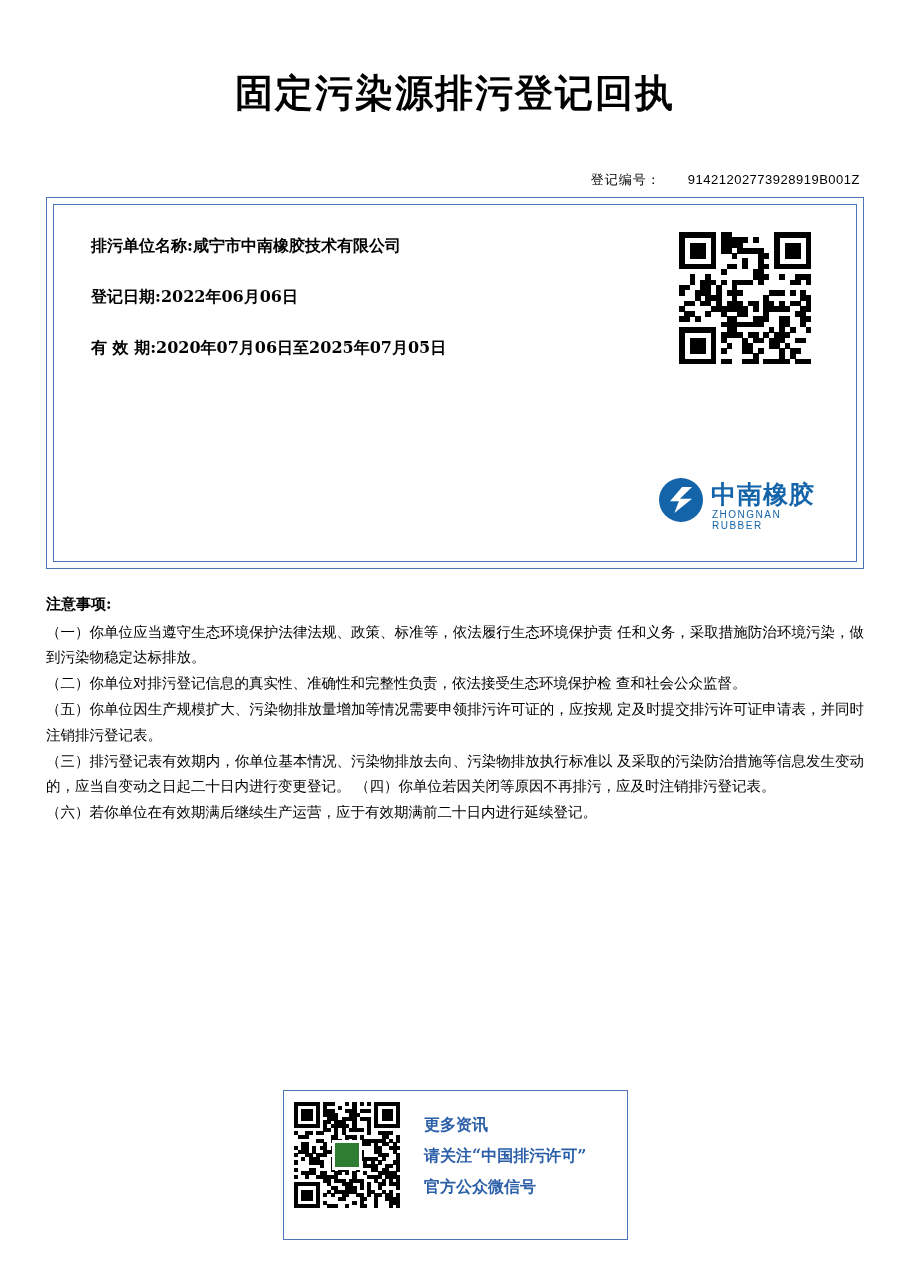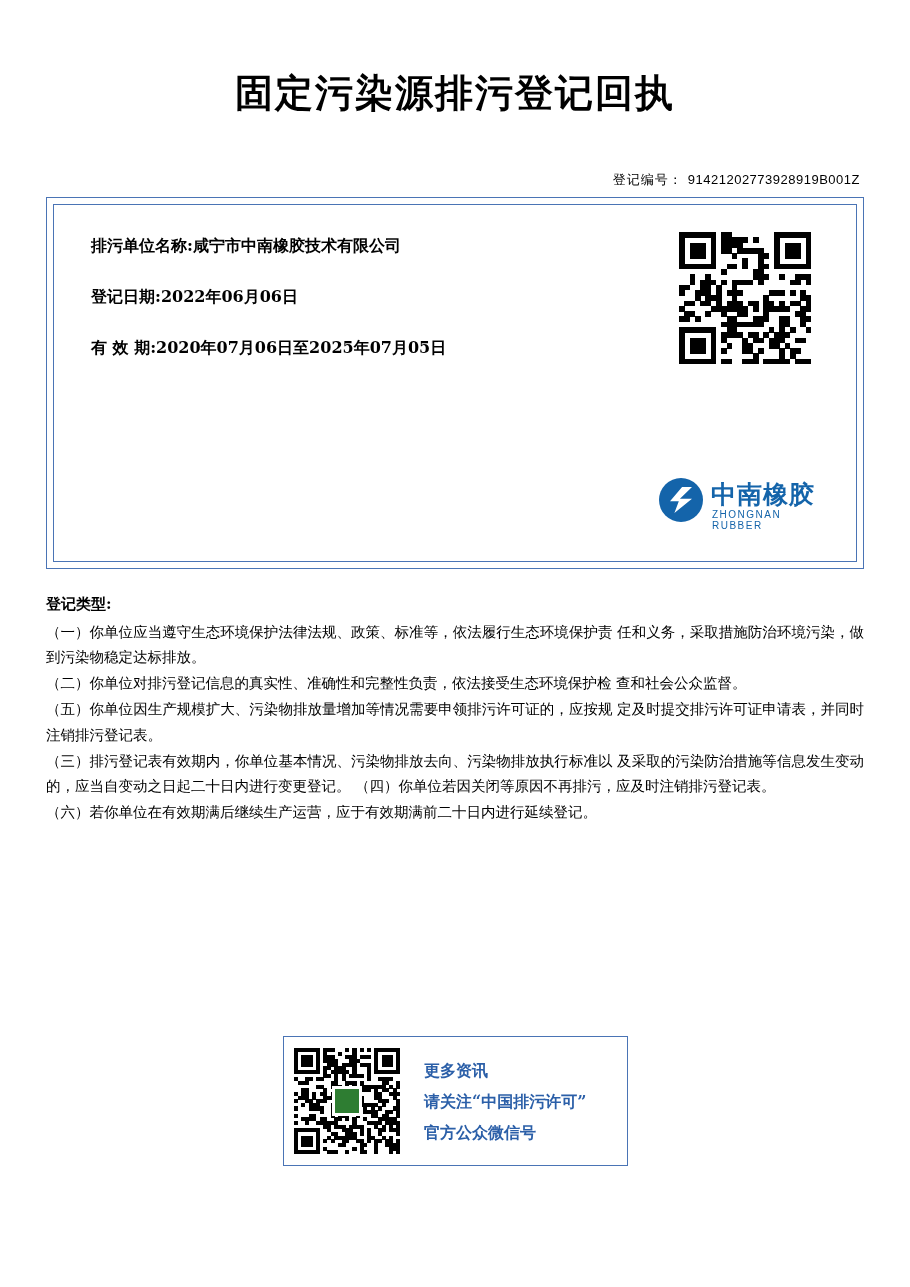--- a/index.html
+++ b/index.html
@@ -38,21 +38,21 @@
     align-items: baseline;
     margin-top: 52px;
     padding-right: 4px;
     font-size: 13px;
     font-family: "Liberation Serif", serif;
   }
   .reg-no-label {
     letter-spacing: 1px;
   }
   .reg-no-value {
-    margin-left: 5px;
+    margin-left: 27px;
     font-family: "Liberation Sans", sans-serif;
     font-size: 13px;
     letter-spacing: 0.5px;
     text-align: right;
   }
   .cert-box {
     margin-top: 8px;
     border: 1px solid #4a74b5;
     height: 372px;
     position: relative;
@@ -176,23 +176,23 @@
     margin-bottom: 2px;
   }
   .notes p {
     margin: 0;
     text-align: justify;
     text-justify: inter-ideograph;
   }
   .footer-box {
     position: absolute;
     left: 283px;
-    top: 1036px;
+    top: 1090px;
     width: 345px;
-    height: 130px;
+    height: 150px;
     border: 1px solid #4a74b5;
     box-sizing: border-box;
   }
   .qr-foot {
     position: absolute;
     left: 10px;
     top: 11px;
     width: 106px;
     height: 106px;
   }
@@ -538,21 +538,21 @@
       </div>
 
     <div class="logo">
       <div class="logo-mark"></div>
       <div class="logo-cn">中南橡胶</div>
       <div class="logo-en">ZHONGNAN RUBBER</div>
     </div>
   </div>
 
   <div class="notes">
-    <div class="notes-title">登记类型:</div>
+    <div class="notes-title">注意事项:</div>
     <p>（一）你单位应当遵守生态环境保护法律法规、政策、标准等，依法履行生态环境保护责 任和义务，采取措施防治环境污染，做到污染物稳定达标排放。</p>
     <p>（二）你单位对排污登记信息的真实性、准确性和完整性负责，依法接受生态环境保护检 查和社会公众监督。</p>
     <p>（五）你单位因生产规模扩大、污染物排放量增加等情况需要申领排污许可证的，应按规 定及时提交排污许可证申请表，并同时注销排污登记表。</p>
     <p>（三）排污登记表有效期内，你单位基本情况、污染物排放去向、污染物排放执行标准以 及采取的污染防治措施等信息发生变动的，应当自变动之日起二十日内进行变更登记。 （四）你单位若因关闭等原因不再排污，应及时注销排污登记表。</p>
     <p>（六）若你单位在有效期满后继续生产运营，应于有效期满前二十日内进行延续登记。</p>
   </div>
 
   <div class="footer-box">
     <div class="qr qr-foot" id="qr-foot">
         <i class="qr-cell" style="left:0px;top:0px;width:4.055172413793104px;height:4.055172413793104px"></i>

